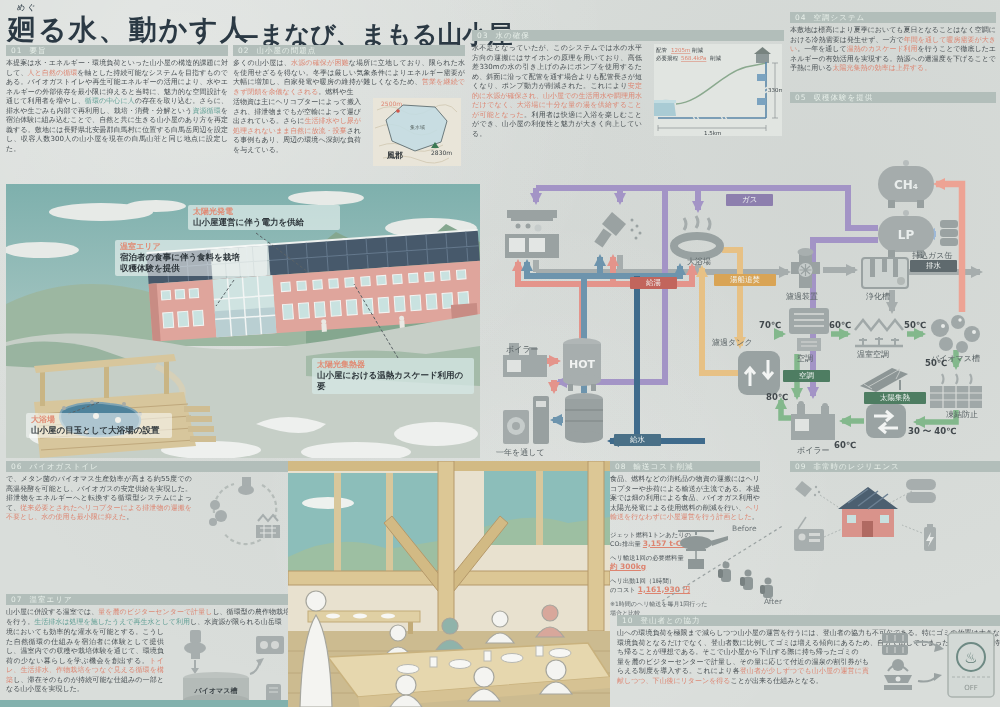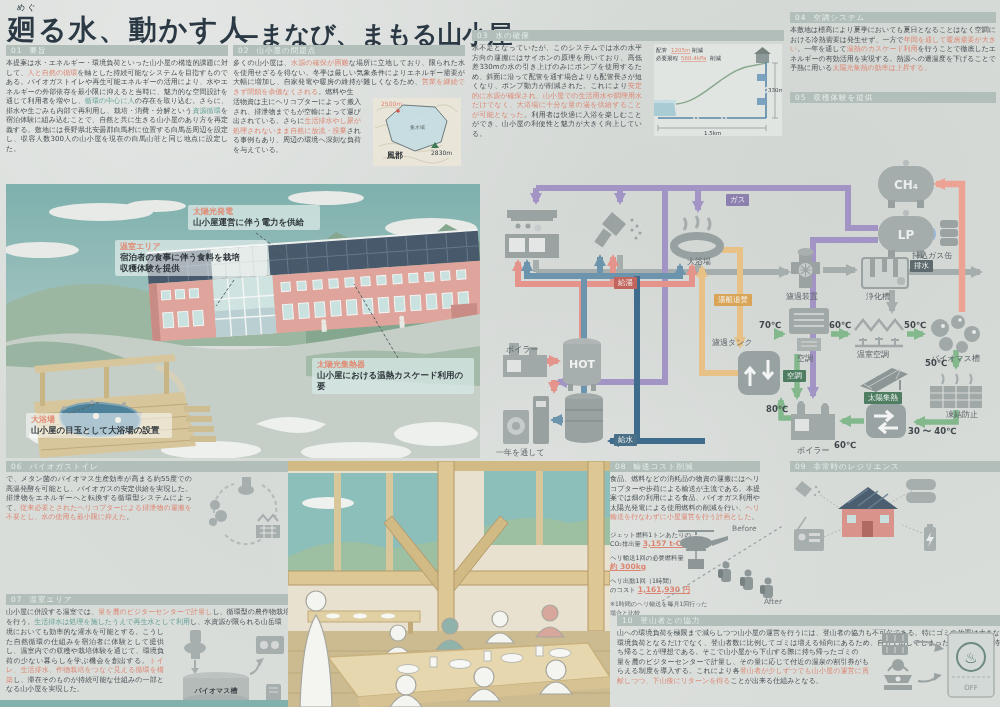--- a/index.html
+++ b/index.html
@@ -21,21 +21,21 @@
 .fig{position:relative;flex:none}
 .title-wrap{position:absolute;left:8px;top:2px;width:470px;color:#2b3944}
 .furi{position:absolute;left:9px;top:0;font-size:8px;letter-spacing:2px}
 .tmain{position:absolute;left:0;top:9px;font-family:"DejaVu Serif","Liberation Serif",serif;font-weight:bold;font-size:28px;letter-spacing:2px;white-space:nowrap}
 .tsub{position:absolute;left:226px;top:16px;font-family:"DejaVu Serif","Liberation Serif",serif;font-weight:bold;font-size:25px;white-space:nowrap}
 .co{position:absolute;background:rgba(251,253,252,.55);padding:2px 5px;border-radius:2px}
 .co .tag{color:#e18a73;font-size:8px;font-weight:bold;line-height:10px}
 .co .tx{color:#2e363b;font-size:8.5px;font-weight:bold;line-height:11px}
 .co.teal{background:rgba(213,231,228,.78)}
 .dlab{position:absolute;font-size:8px;line-height:9px;color:#596265;white-space:nowrap}
-.badge{position:absolute;font-size:7.5px;line-height:12px;padding:0 4px;color:#f3f6f4;white-space:nowrap;border-radius:1px}
+.badge{position:absolute;font-size:7.5px;line-height:12px;padding:0 16px;color:#f3f6f4;white-space:nowrap;border-radius:1px}
 .bg-red{background:#c2655c}.bg-blue{background:#4a7087}.bg-purple{background:#8d7fae}
 .bg-orange{background:#d9a455}.bg-green{background:#4e7d62}.bg-slate{background:#5f6a6e}
 .temp{position:absolute;font-size:8.5px;font-weight:bold;color:#42494d;white-space:nowrap}
 .stats{position:absolute;left:0;top:70px;width:98px}
 .stat{margin-bottom:6px}
 .stat .sl{font-size:6.3px;line-height:8.5px;color:#4a5256}
 .sv{color:#dd8470;text-decoration:underline;font-weight:bold;font-size:7.5px}
 .note{font-size:6px;color:#5b6366;margin-top:2px}
 .figlab{position:absolute;font-size:7px;font-weight:bold;color:#3c4448;white-space:nowrap}
 .strip{position:absolute;left:0;top:700px;width:288px;height:7px;background:#82b1ad}
@@ -248,21 +248,21 @@
         <rect x="156" y="70" width="26" height="6" fill="#cfbd92"></rect>
     </g>
     <g stroke="#5a6266" stroke-width="1" stroke-dasharray="3,2" fill="none">
       <path d="M250,49 L302,88"></path>
         <path d="M228,96 L210,122"></path>
         <path d="M392,174 L348,100"></path>
         <path d="M62,230 L94,218"></path>
     </g>
   </svg>
 
-  <div class="co" style="left:182px;top:21px;width:132px">
+  <div class="co" style="left:182px;top:21px;width:152px">
     <div class="tag">太陽光発電</div>
     <div class="tx">山小屋運営に伴う電力を供給</div>
   </div>
   <div class="co" style="left:109px;top:56px;width:152px">
     <div class="tag">温室エリア</div>
     <div class="tx">宿泊者の食事に伴う食料を栽培</div>
     <div class="tx">収穫体験を提供</div>
   </div>
   <div class="co teal" style="left:306px;top:174px;width:162px">
     <div class="tag">太陽光集熱器</div>
@@ -497,22 +497,22 @@
         <rect x="317" y="246" width="8" height="10"></rect>
         <rect x="341" y="248" width="8" height="8"></rect>
       <circle cx="321" cy="246" r="3"></circle>
         <circle cx="345" cy="248" r="3"></circle>
         <rect x="315" y="261" width="14" height="12" fill="#e0e3e1"></rect>
     </g>
   </svg>
 
   <div class="badge bg-purple" style="left:246px;top:36px">ガス</div>
   <div class="dlab" style="left:207px;top:99px">大浴場</div>
-  <div class="badge bg-red" style="left:134px;top:119px">給湯</div>
-  <div class="badge bg-orange" style="left:234px;top:136px">湯船追焚</div>
+  <div class="badge bg-red" style="left:150px;top:119px">給湯</div>
+  <div class="badge bg-orange" style="left:234px;top:116px">湯船追焚</div>
   <div class="dlab" style="left:26px;top:187px">ボイラー</div>
   <div class="dlab" style="left:16px;top:290px">一年を通して</div>
   <div class="badge bg-blue" style="left:134px;top:276px">給水</div>
   <div class="dlab" style="left:232px;top:180px">濾過タンク</div>
   <div class="dlab" style="left:306px;top:134px">濾過装置</div>
   <div class="dlab" style="left:386px;top:134px">浄化槽</div>
   <div class="badge bg-slate" style="left:430px;top:102px">排水</div>
   <div class="dlab" style="left:432px;top:93px">持込ガス缶</div>
   <div class="dlab" style="left:317px;top:196px">空調</div>
   <div class="badge bg-green" style="left:303px;top:212px">空調</div>
@@ -520,21 +520,21 @@
   <div class="dlab" style="left:451px;top:196px">バイオマス槽</div>
   <div class="dlab" style="left:466px;top:252px">凍結防止</div>
   <div class="badge bg-green" style="left:384px;top:234px">太陽集熱</div>
   <div class="dlab" style="left:317px;top:288px">ボイラー</div>
   <div class="temp" style="left:279px;top:162px">70℃</div>
   <div class="temp" style="left:349px;top:162px">60℃</div>
   <div class="temp" style="left:424px;top:162px">50℃</div>
   <div class="temp" style="left:445px;top:200px">50℃</div>
   <div class="temp" style="left:428px;top:268px">30 〜 40℃</div>
   <div class="temp" style="left:354px;top:282px">60℃</div>
-  <div class="temp" style="left:286px;top:246px">80℃</div>
+  <div class="temp" style="left:286px;top:234px">80℃</div>
 </div>
 
 <section class="sec" style="left:6px;top:461px;width:284px">
   <div class="sh">
       <span>06</span>
       <span>バイオガストイレ</span>
     </div>
   <div class="row">
     <p class="bd p2"><span>で、メタン菌のバイオマス生産効率が高まる約55度での高温発酵を可能とし、バイオガスの安定供給を実現した。排泄物をエネルギーへと転換する循環型システムによって、</span><span class="hl-r">従来必要とされたヘリコプターによる排泄物の運搬を不要とし、水の使用も最小限に抑えた</span><span>。</span></p>
     <div class="fig" style="width:86px">

